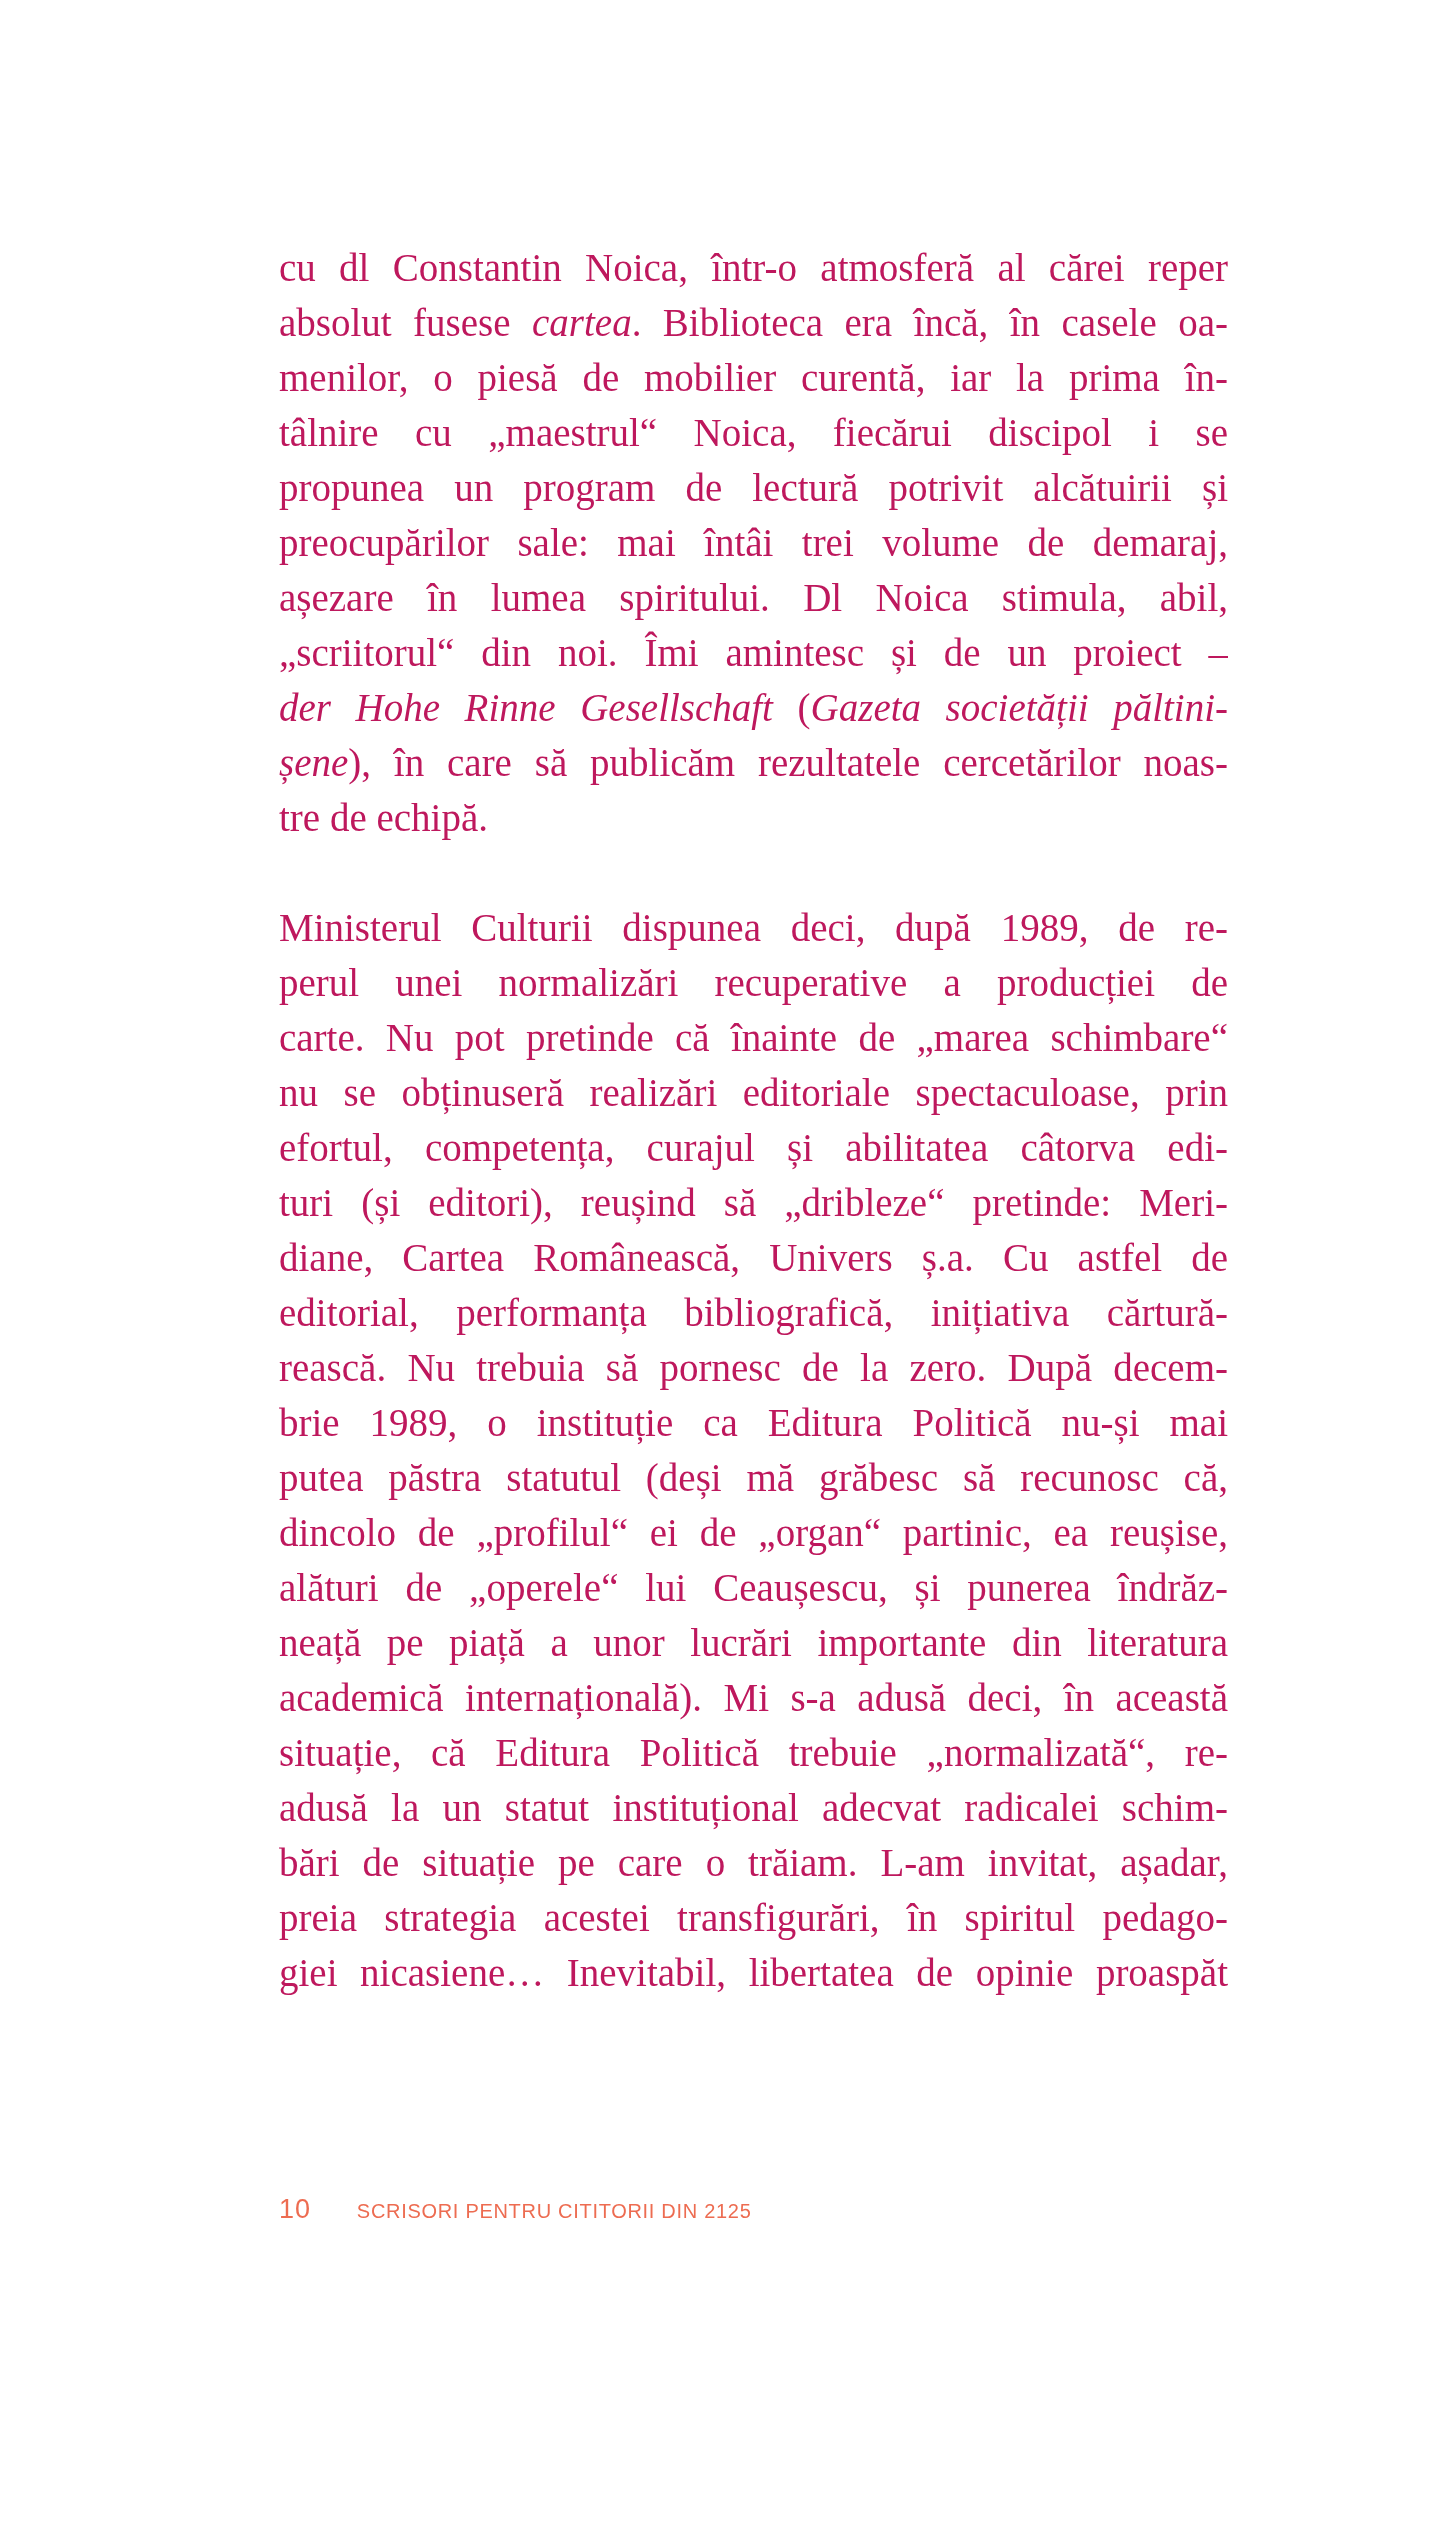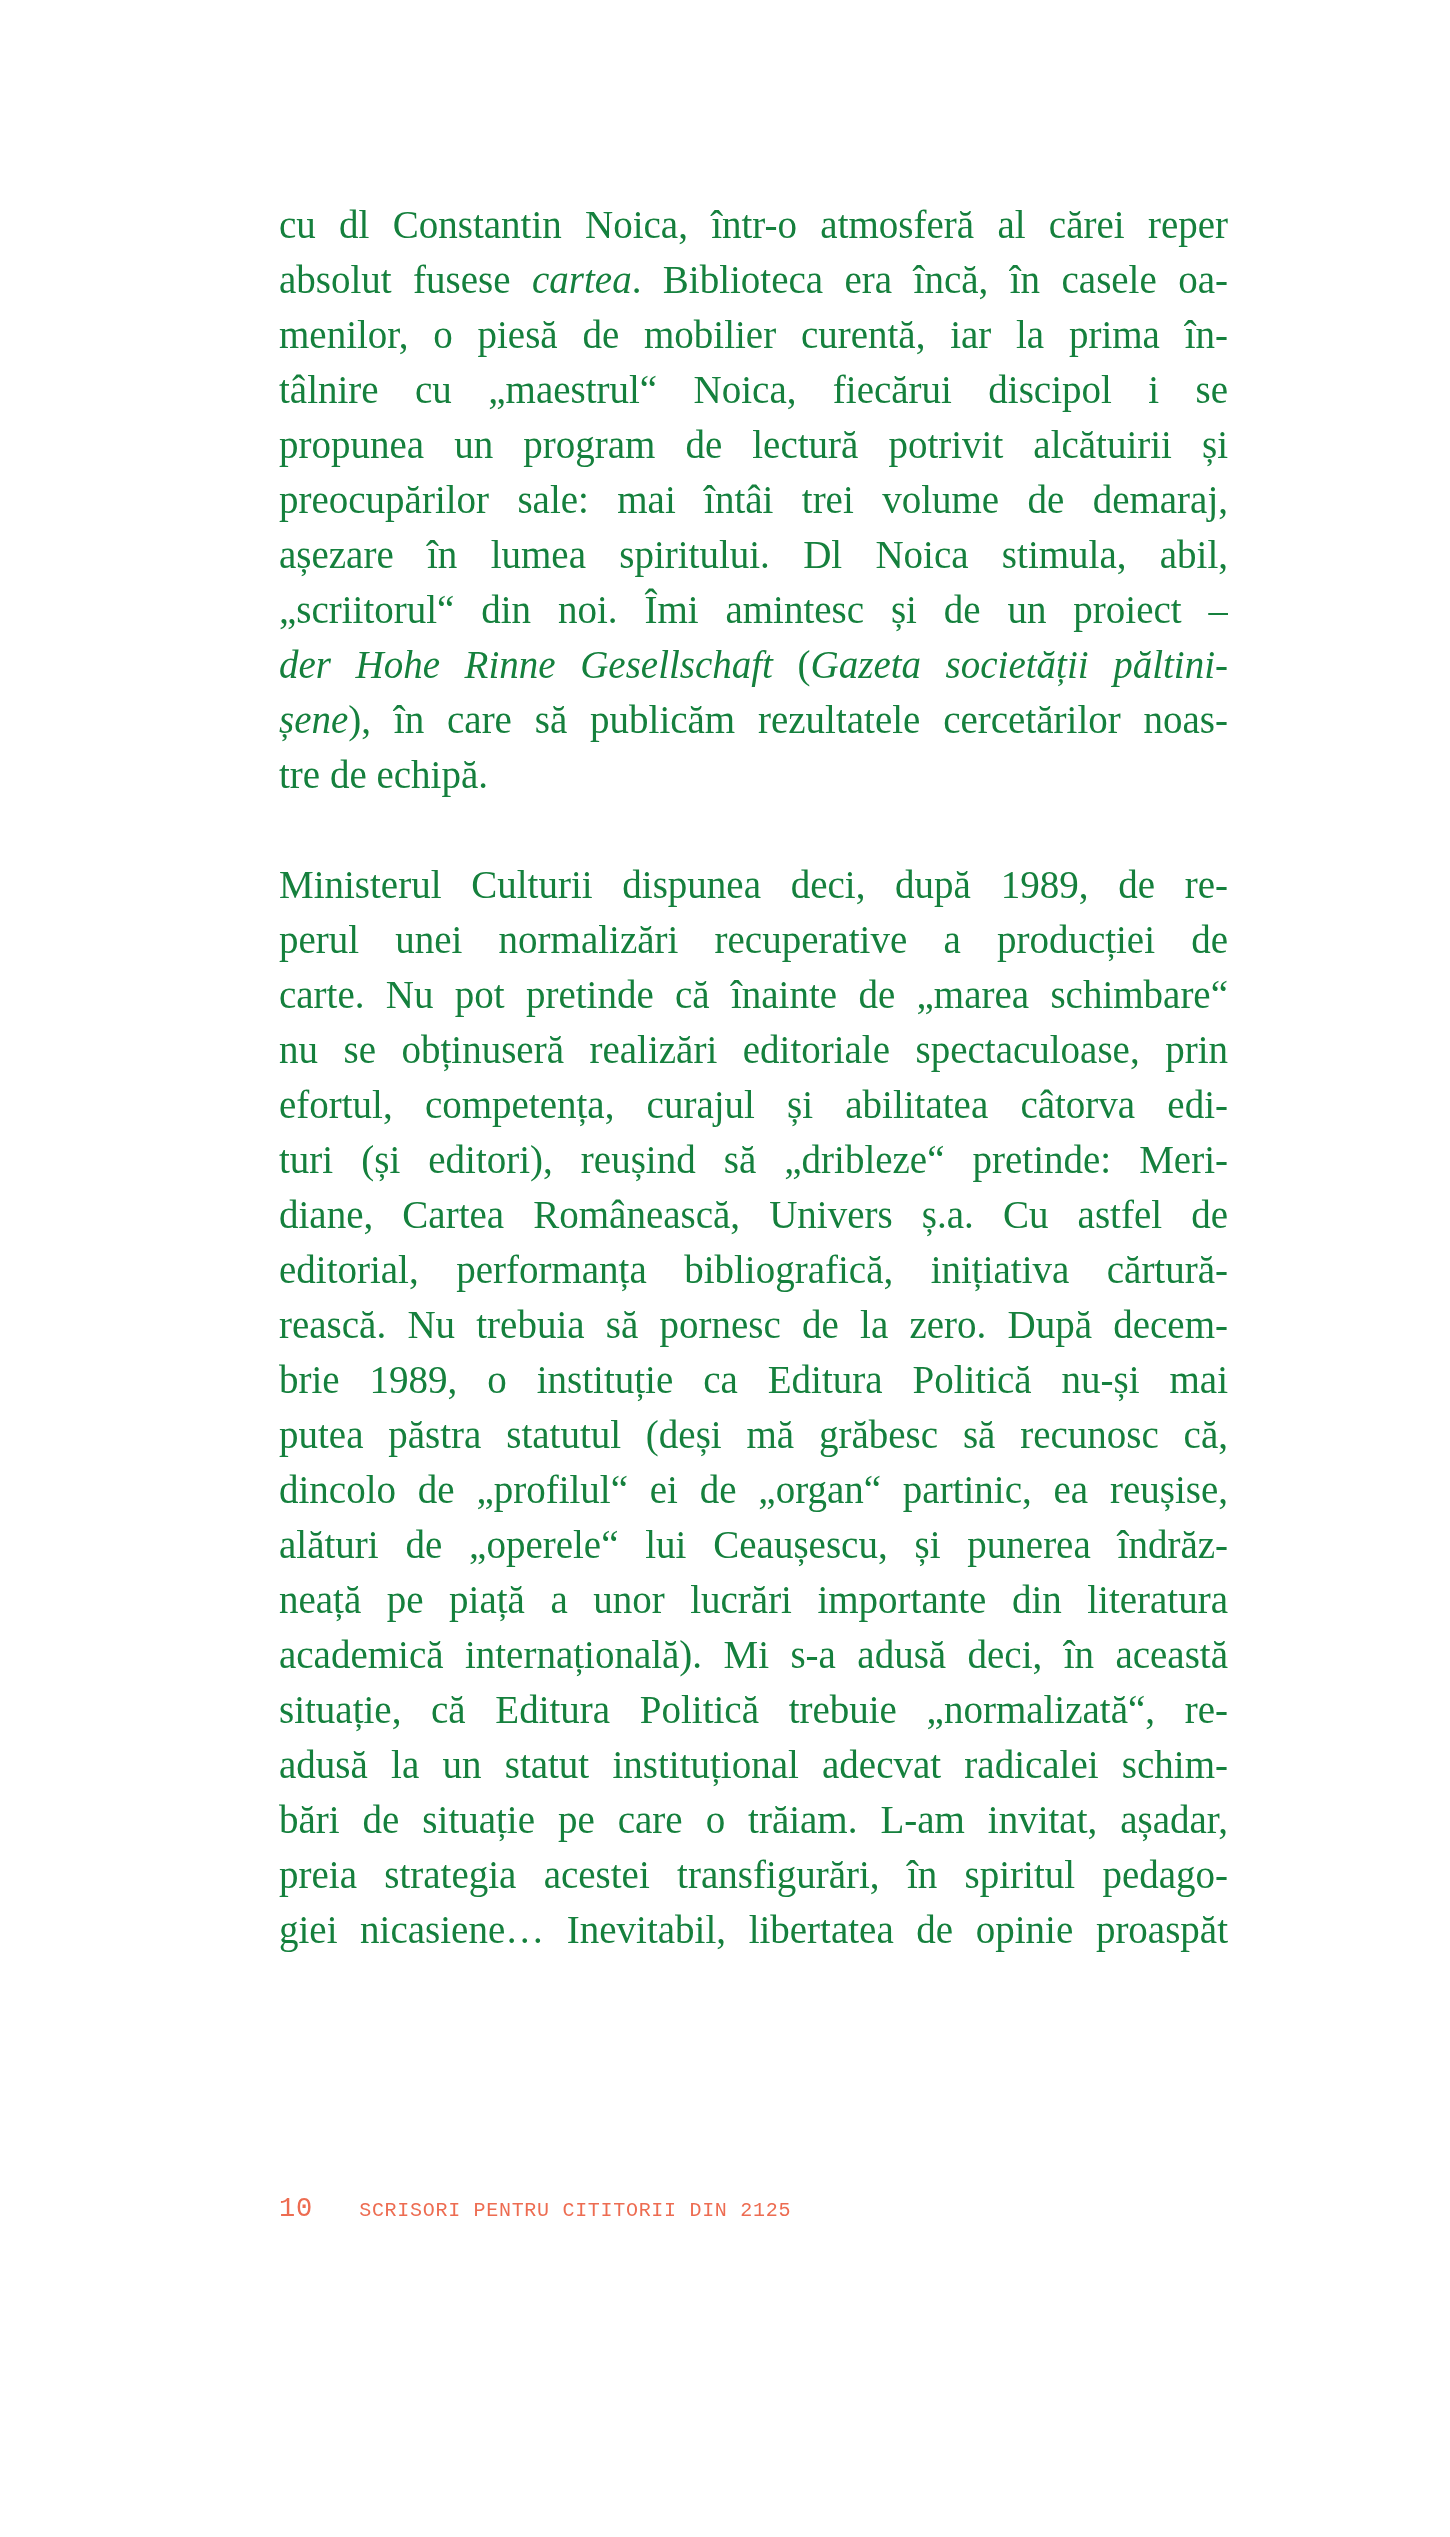--- a/index.html
+++ b/index.html
@@ -40,38 +40,38 @@
     font-style: italic;
   }
   .footer {
     position: absolute;
     left: 279px;
     top: 2194px;
     width: 949px;
     display: flex;
     align-items: baseline;
     gap: 46px;
-    font-family: Liberation Mono, monospace;
+    font-family: Liberation Sans, sans-serif;
     color: #ed6c51;
   }
   .pagenum {
     font-size: 27px;
     letter-spacing: 0.9px;
   }
   .running {
     font-size: 20px;
     letter-spacing: 0.7px;
     font-weight: 400;
   }
 </style>
 </head>
 <body>
 
 <div class="page">
-  <main class="text-block" style="color: #15803d;">
+  <main class="text-block" style="color: #be185d; margin-top: 43px;">
       <div class="paragraph">
         <div class="line"><span>cu dl Constantin Noica, într-o atmosferă al cărei reper</span></div>
         <div class="line"><span>absolut fusese </span><em>cartea</em><span>. Biblioteca era încă, în casele oa-</span></div>
         <div class="line"><span>menilor, o piesă de mobilier curentă, iar la prima în-</span></div>
         <div class="line"><span>tâlnire cu „maestrul“ Noica, fiecărui discipol i se</span></div>
         <div class="line"><span>propunea un program de lectură potrivit alcătuirii și</span></div>
         <div class="line"><span>preocupărilor sale: mai întâi trei volume de demaraj,</span></div>
         <div class="line"><span>așezare în lumea spiritului. Dl Noica stimula, abil,</span></div>
         <div class="line"><span>„scriitorul“ din noi. Îmi amintesc și de un proiect –</span></div>
         <div class="line"><em>der Hohe Rinne Gesellschaft</em><span> (</span><em>Gazeta societății păltini-</em></div>

